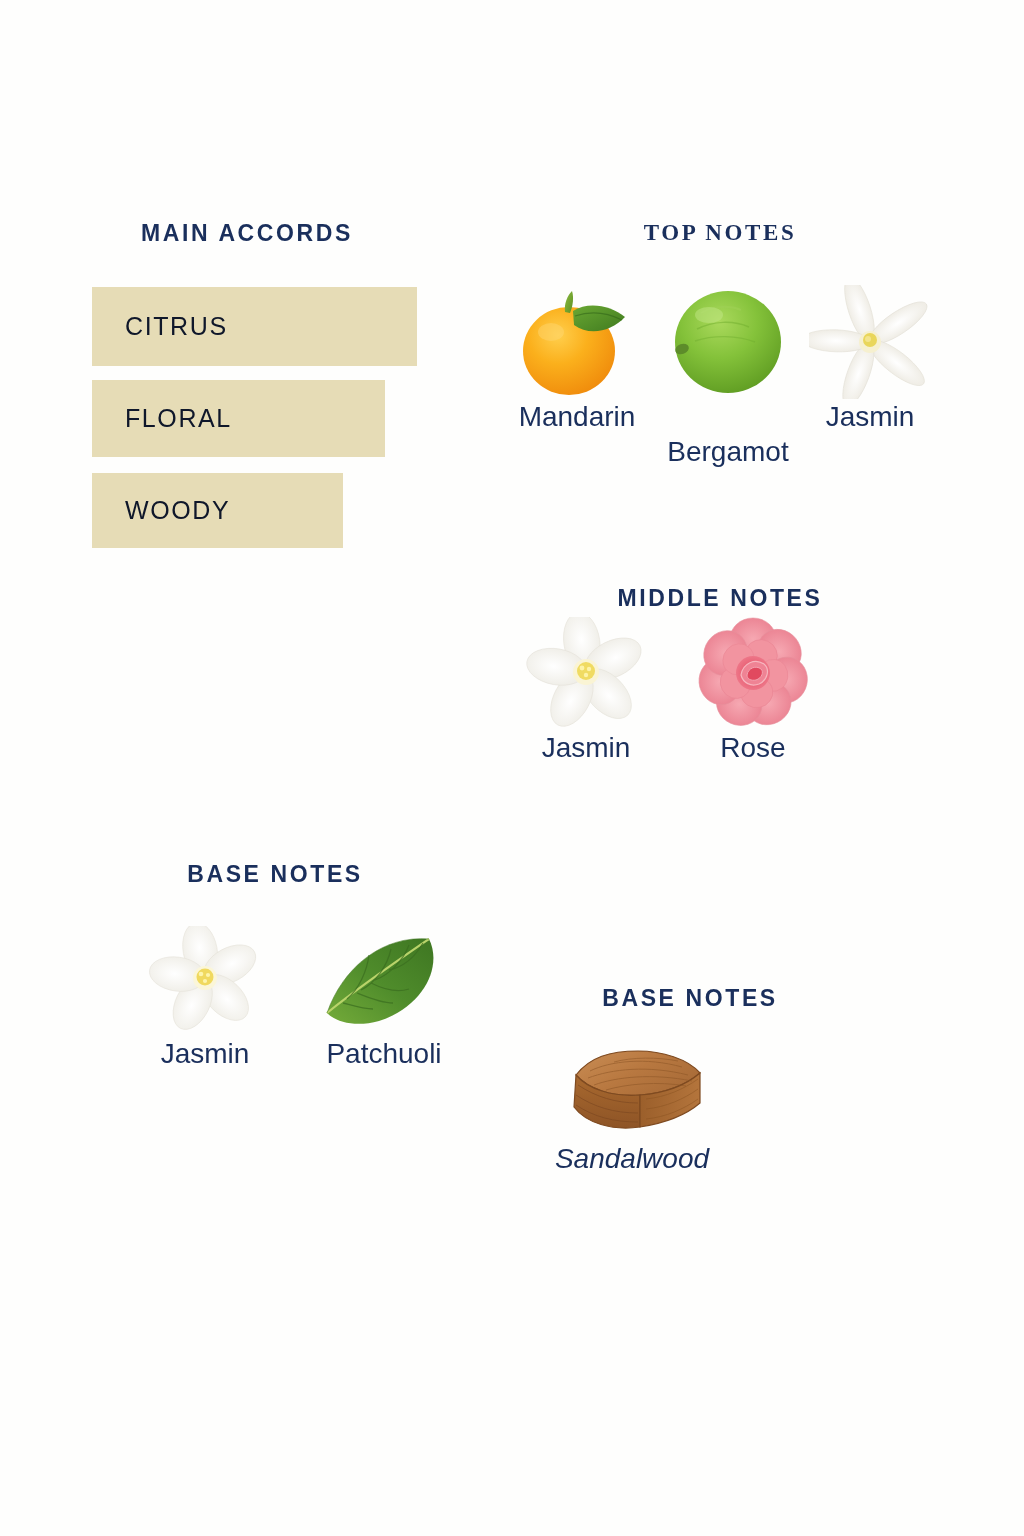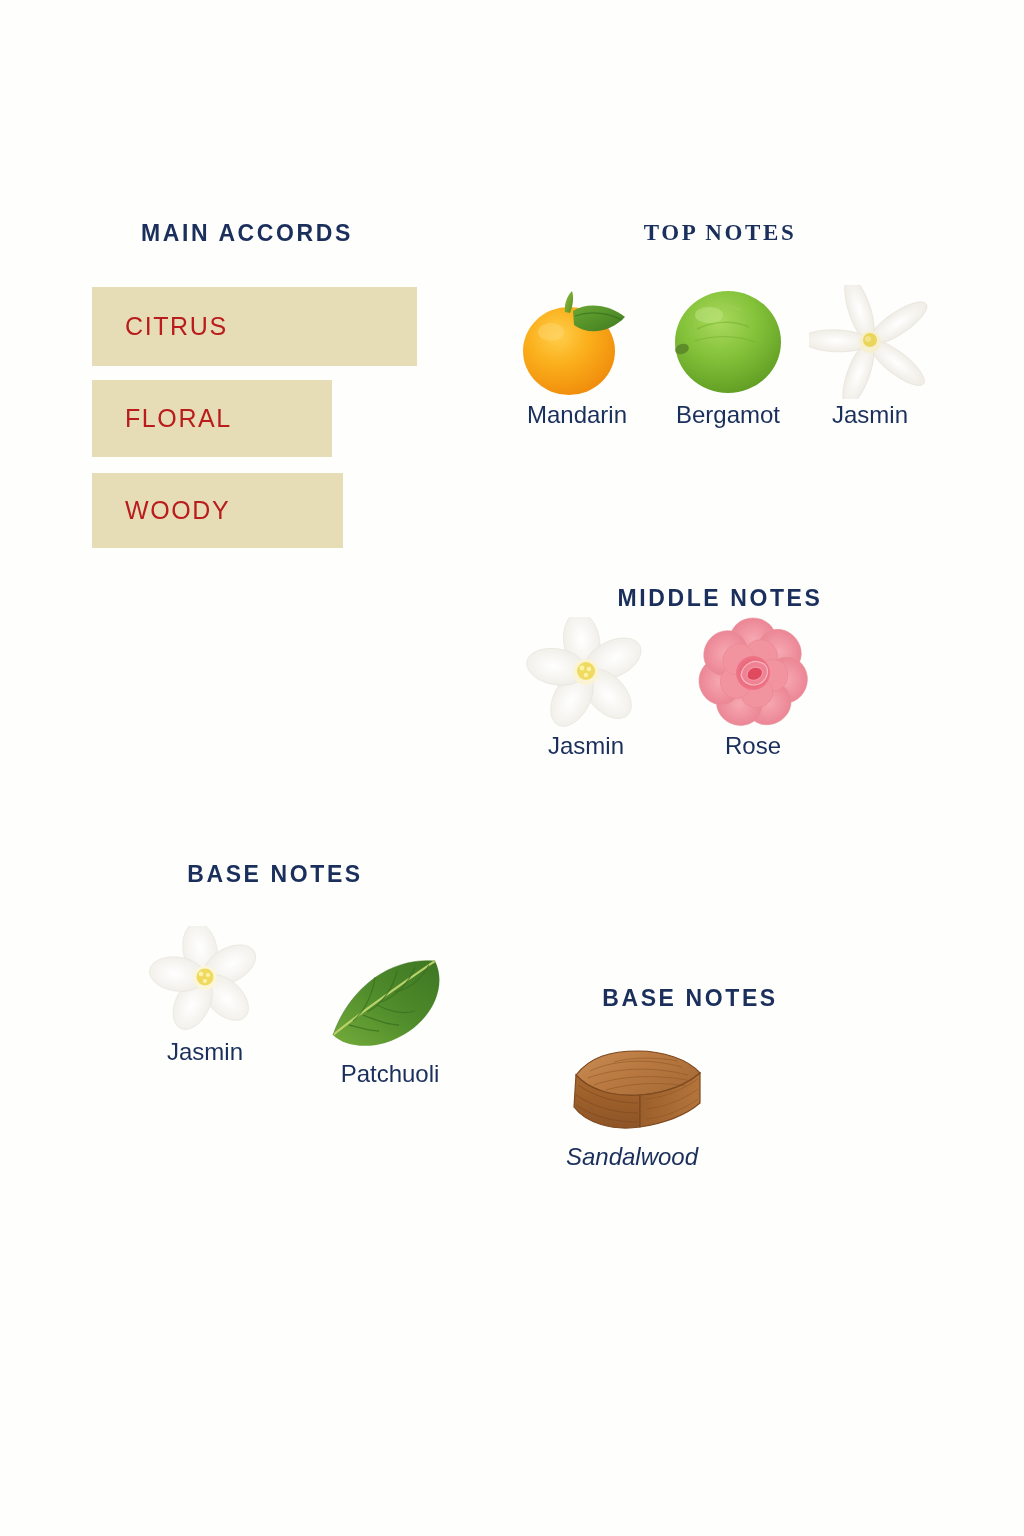--- a/index.html
+++ b/index.html
@@ -32,21 +32,21 @@
   }
 
   
   .accord-bar {
     position: absolute;
     background: #e6dcb6;
     display: flex;
     align-items: center;
   }
   .accord-bar .accord-label {
-    color: #b91c1c;
+    color: #0f172a;
     font-size: 25px;
     font-weight: 500;
     letter-spacing: 1.6px;
     margin-left: 33px;
     white-space: nowrap;
   }
 
   
   .note-item {
     position: absolute;
@@ -54,21 +54,21 @@
     flex-direction: column;
     align-items: center;
   }
   .note-art {
     position: relative;
     width: 130px;
     height: 118px;
   }
   .note-label {
     color: #1a2f5c;
-    font-size: 24px;
+    font-size: 28px;
     font-weight: 400;
     white-space: nowrap;
     letter-spacing: 0px;
   }
 
   .art-svg {
     position: absolute;
     left: 50%;
     top: 50%;
     transform: translate(-50%, -50%);
@@ -79,21 +79,21 @@
 <body>
 
 <div class="stage">
 
   <div class="section-heading" style="left:92px; top:220px; width:310px;">MAIN ACCORDS</div>
 
   <div class="accord-bar" style="left:92px; top:287px; width:325px; height:79px;">
     <span class="accord-label">CITRUS</span>
   </div>
 
-  <div class="accord-bar" style="left:92px; top:380px; width:240px; height:77px;">
+  <div class="accord-bar" style="left:92px; top:380px; width:293px; height:77px;">
     <span class="accord-label">FLORAL</span>
   </div>
 
   <div class="accord-bar" style="left:92px; top:473px; width:251px; height:75px;text-align:right;">
     <span class="accord-label">WOODY</span>
   </div>
 
   <div class="section-heading" style="left:510px; top:220px; width:420px;font-family:Liberation Serif, serif;">TOP NOTES</div>
 
   <div class="note-item" style="left:512px; top:283px; width:130px;">
@@ -117,21 +117,21 @@
         <ellipse cx="54" cy="67" rx="46" ry="44" fill="url(#mandGrad)"></ellipse>
         <path d="M50 28 C49 20 52 12 57 7 C59 13 58 22 55 29 Z" fill="url(#stemGrad)"></path>
         <path d="M58 27 C74 17 96 22 110 33 C96 48 74 52 59 41 Z" fill="url(#leafGradM)"></path>
         <path d="M60 32 C78 26 95 30 107 36" stroke="#2f6317" stroke-width="1.2" fill="none" opacity="0.55"></path>
         <ellipse cx="36" cy="48" rx="13" ry="9" fill="#ffd873" opacity="0.45"></ellipse>
       </svg>
     </div>
     <div class="note-label">Mandarin</div>
   </div>
 
-  <div class="note-item" style="left:663px; top:283px; width:130px;">
+  <div class="note-item" style="left:663px; top:283px; width:130px;gap:35px;">
     <div class="note-art">
       <svg class="art-svg" width="118" height="114" viewBox="0 0 118 114">
         <defs>
           <radialGradient id="limeGrad" cx="42%" cy="30%" r="74%">
             <stop offset="0%" stop-color="#aad95c"></stop>
             <stop offset="48%" stop-color="#84c23a"></stop>
             <stop offset="100%" stop-color="#5f9c22"></stop>
           </radialGradient>
         </defs>
         <ellipse cx="59" cy="57" rx="53" ry="51" fill="url(#limeGrad)"></ellipse>
@@ -257,21 +257,21 @@
         <circle cx="56" cy="52" r="12" fill="#fbf6d8"></circle>
         <circle cx="56" cy="51" r="8.5" fill="#f0d95f"></circle>
         <circle cx="52" cy="48" r="2.3" fill="#fdf5ad"></circle>
         <circle cx="59" cy="49" r="2.1" fill="#fdf5ad"></circle>
         <circle cx="56" cy="55" r="2.1" fill="#fdf5ad"></circle>
       </svg>
     </div>
     <div class="note-label">Jasmin</div>
   </div>
 
-  <div class="note-item" style="left:319px; top:942px; width:130px;margin-left:6px;">
+  <div class="note-item" style="left:319px; top:920px; width:130px;">
     <div class="note-art">
       <svg class="art-svg" width="134" height="104" viewBox="0 0 134 104">
         <defs>
           <linearGradient id="leafGradP" x1="0%" y1="100%" x2="100%" y2="0%">
             <stop offset="0%" stop-color="#74ab3a"></stop>
             <stop offset="50%" stop-color="#4f8c2b"></stop>
             <stop offset="100%" stop-color="#3e7622"></stop>
           </linearGradient>
         </defs>
         <path d="M10 86 C26 40 66 8 112 12 C126 40 106 80 62 94 C40 100 20 96 10 86 Z" fill="url(#leafGradP)"></path>

